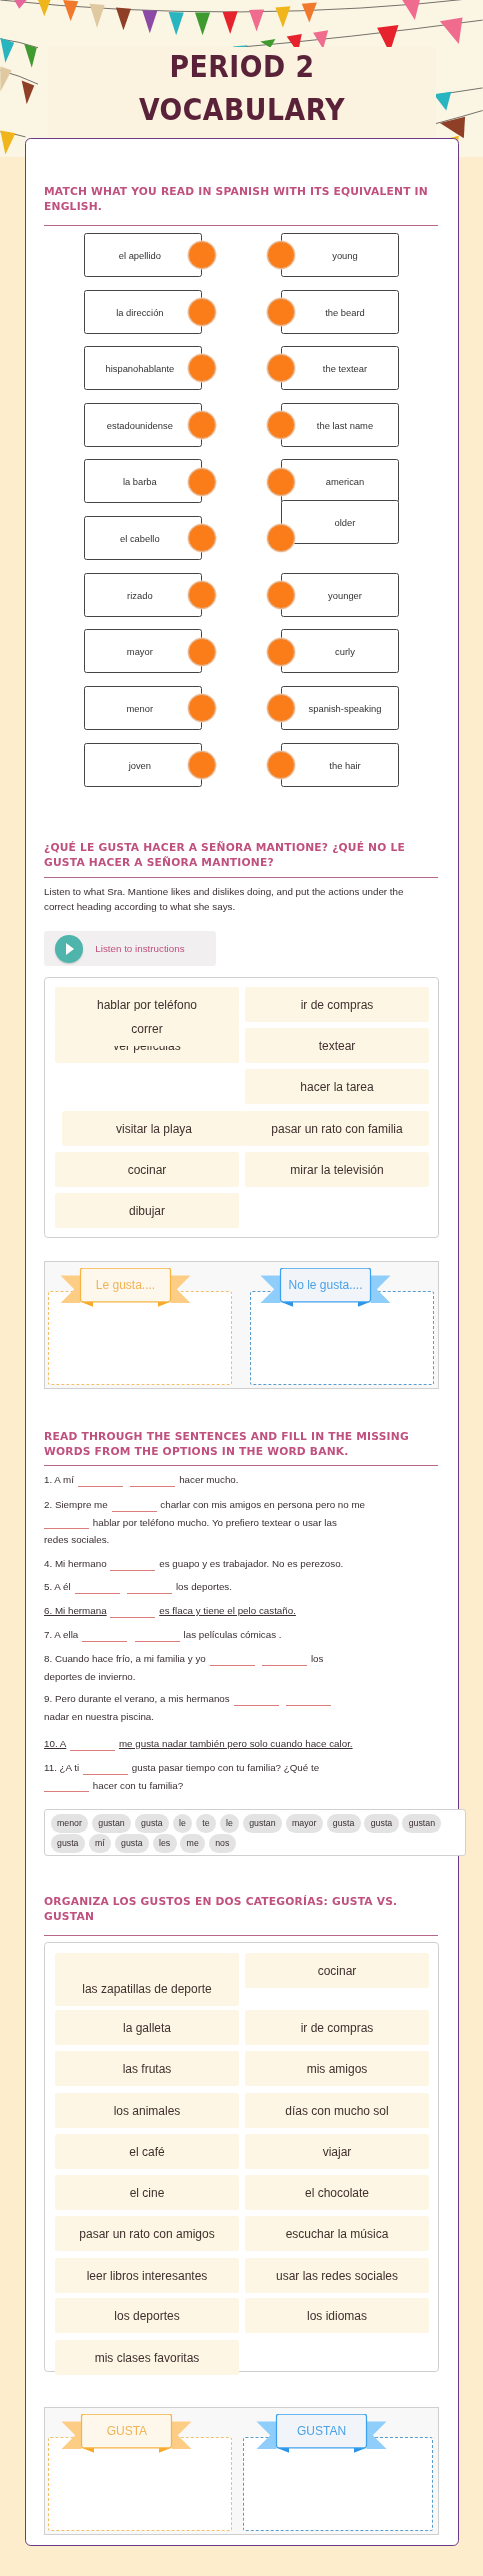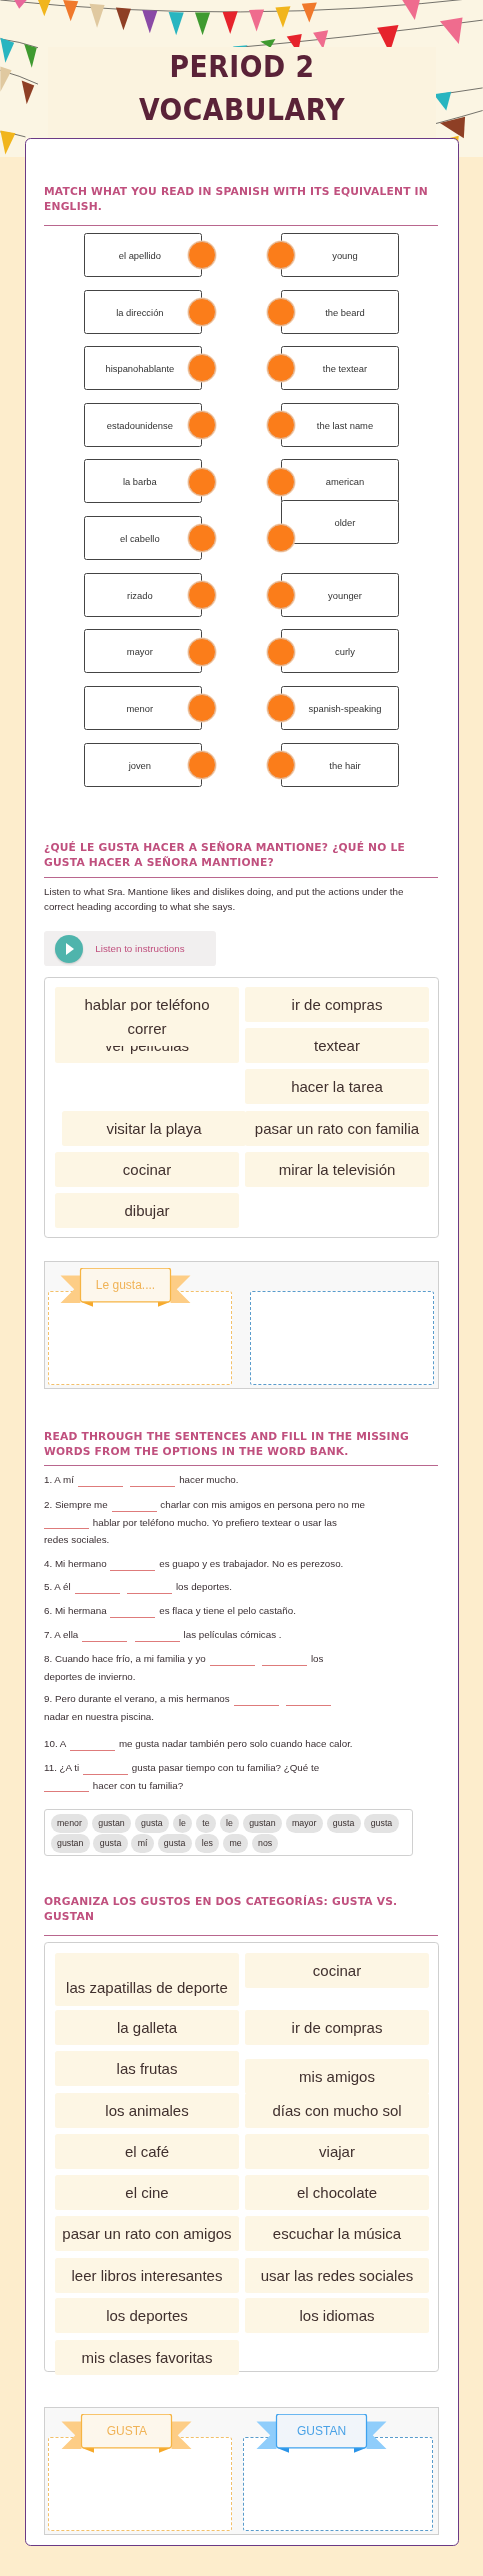--- a/index.html
+++ b/index.html
@@ -93,21 +93,21 @@
   }
   .listen-label { color: #c0507e; font-size: 9.8px; }
   .pool {
     position: absolute; left: 44px; width: 395px;
     border: 0.6px solid #cfcfcf; border-radius: 3.8px; background: #fff;
   }
   .tile {
     position: absolute; width: 184px; height: 35px;
     background: #fdf6e4; border-radius: 2.5px;
     display: flex; align-items: center; justify-content: center;
-    font-size: 15px; color: #40302e;
+    font-size: 12px; color: #40302e;
   }
   .cat-area {
     position: absolute; left: 44px; width: 395px; height: 128px;
     border: 0.6px solid #cfcfcf; background: #f8f8f8;
   }
   .drop {
     position: absolute; top: 29px; width: 184px; height: 94px;
     border: 1.3px dashed; border-radius: 2.5px; background: #fff;
   }
   .ribbon { position: absolute; top: 6.3px; width: 131px; height: 40px; }
@@ -119,21 +119,21 @@
   }
   .sentence {
     position: absolute; left: 44px; width: 390px;
     font-size: 9.8px; line-height: 17.6px; color: #3a2f33;
   }
   .blank {
     display: inline-block; width: 45px; height: 12.6px; vertical-align: -3.8px;
     border-bottom: 0.9px solid #de7b7b; margin: 0 3.8px;
   }
   .bank {
-    position: absolute; left: 44px; top: 1809px; width: 369px; height: 47px;
+    position: absolute; left: 44px; top: 1809px; width: 422px; height: 47px;
     border: 0.6px solid #d0d0d0; border-radius: 3.1px; background: #fff;
     padding: 3.8px 5px 0 3.8px;
   }
   .chip {
     display: inline-block; height: 19px; line-height: 19px;
     padding: 0 6.3px; margin: 0 1.9px 1.3px 1.9px;
     border-radius: 9.4px; background: #e3e3e3;
     font-size: 8.8px; color: #3a3030;
   }
 </style>
@@ -271,75 +271,85 @@
   <div class="ribbon" style="left:15px;">
     <svg width="131" height="40" viewBox="0 0 208 64">
       <polygon points="0,12 32,12 32,56 0,56 22,34" fill="#fdcd86"></polygon>
       <polygon points="208,12 176,12 176,56 208,56 186,34" fill="#fdcd86"></polygon>
       <polygon points="32,54 52,54 52,62" fill="#f6a92b"></polygon>
       <polygon points="176,54 156,54 156,62" fill="#f6a92b"></polygon>
       <rect x="32" y="0" width="144" height="54" rx="4" fill="#fdf7ec" stroke="#f6b443" stroke-width="2"></rect>
     </svg>
     <div class="ribbon-label" style="color:#f0b357;">Le gusta....</div>
   </div>
+  <div class="ribbon" style="left:215px;">
+    <svg width="131" height="40" viewBox="0 0 208 64">
+      <polygon points="0,12 32,12 32,56 0,56 22,34" fill="#8fcdfb"></polygon>
+      <polygon points="208,12 176,12 176,56 208,56 186,34" fill="#8fcdfb"></polygon>
+      <polygon points="32,54 52,54 52,62" fill="#2b94e8"></polygon>
+      <polygon points="176,54 156,54 156,62" fill="#2b94e8"></polygon>
+      <rect x="32" y="0" width="144" height="54" rx="4" fill="#f1f5fa" stroke="#3fa2ee" stroke-width="2"></rect>
+    </svg>
+    <div class="ribbon-label" style="color:#4aa2e6;">No le gusta....</div>
+  </div>
 </div>
 
 <div class="section-title" style="top:1429px;">READ THROUGH THE SENTENCES AND FILL IN THE MISSING WORDS FROM THE OPTIONS IN THE WORD BANK.</div>
 <div class="section-rule" style="top:1465px;"></div>
 
 <div class="sentence" style="top:1471px;">
   <span>1. A mí</span><span class="blank"></span><span class="blank"></span><span>hacer mucho.</span>
 </div>
 <div class="sentence" style="top:1496px;">
   <span>2. Siempre me</span><span class="blank"></span><span>charlar con mis amigos en persona pero no me</span><br>
   <span class="blank" style="margin-left:0;"></span><span>hablar por teléfono mucho. Yo prefiero textear o usar las</span><br>
   <span>redes sociales.</span>
 </div>
 <div class="sentence" style="top:1555px;">
   <span>4. Mi hermano</span><span class="blank"></span><span>es guapo y es trabajador. No es perezoso.</span>
 </div>
 <div class="sentence" style="top:1578px;">
   <span>5. A él</span><span class="blank"></span><span class="blank"></span><span>los deportes.</span>
 </div>
-<div class="sentence" style="top:1602px;">
+<div class="sentence" style="top:1602px;text-decoration:underline;">
   <span>6. Mi hermana</span><span class="blank"></span><span>es flaca y tiene el pelo castaño.</span>
 </div>
 <div class="sentence" style="top:1626px;">
   <span>7. A ella</span><span class="blank"></span><span class="blank"></span><span>las películas cómicas .</span>
 </div>
 <div class="sentence" style="top:1650px;">
   <span>8. Cuando hace frío, a mi familia y yo</span><span class="blank"></span><span class="blank"></span><span>los</span><br>
   <span>deportes de invierno.</span>
 </div>
 <div class="sentence" style="top:1690px;">
   <span>9. Pero durante el verano, a mis hermanos</span><span class="blank"></span><span class="blank"></span><br>
   <span>nadar en nuestra piscina.</span>
 </div>
-<div class="sentence" style="top:1735px;">
+<div class="sentence" style="top:1735px;text-decoration:underline;">
   <span>10. A</span><span class="blank"></span><span>me gusta nadar también pero solo cuando hace calor.</span>
 </div>
 <div class="sentence" style="top:1759px;">
   <span>11. ¿A ti</span><span class="blank"></span><span>gusta pasar tiempo con tu familia? ¿Qué te</span><br>
   <span class="blank" style="margin-left:0;"></span><span>hacer con tu familia?</span>
 </div>
 
 <div class="bank">
   <span class="chip">menor</span><span class="chip">gustan</span><span class="chip">gusta</span><span class="chip">le</span><span class="chip">te</span><span class="chip">le</span><span class="chip">gustan</span><span class="chip">mayor</span><span class="chip">gusta</span><span class="chip">gusta</span><span class="chip">gustan</span><span class="chip">gusta</span><span class="chip">mí</span><span class="chip">gusta</span><span class="chip">les</span><span class="chip">me</span><span class="chip">nos</span>
 </div>
 
 <div class="section-title" style="top:1894px;">ORGANIZA LOS GUSTOS EN DOS CATEGORÍAS:  GUSTA VS. GUSTAN</div>
 <div class="section-rule" style="top:1935px;"></div>
 
 <div class="pool" style="top:1942px;height:430px;"></div>
 <div class="tile" style="left:55px;top:1953px;height:53px;align-items:flex-end;padding-bottom:10px;">las zapatillas de deporte</div>
 <div class="tile" style="left:245px;top:1953px;">cocinar</div>
 <div class="tile" style="left:55px;top:2010px;">la galleta</div>
 <div class="tile" style="left:245px;top:2010px;">ir de compras</div>
 <div class="tile" style="left:55px;top:2051px;">las frutas</div>
-<div class="tile" style="left:245px;top:2051px;margin-top:8px;">mis amigos</div>
+<div class="tile" style="left:245px;top:2051px;">mis amigos</div>
 <div class="tile" style="left:55px;top:2093px;">los animales</div>
 <div class="tile" style="left:245px;top:2093px;">días con mucho sol</div>
 <div class="tile" style="left:55px;top:2134px;">el café</div>
 <div class="tile" style="left:245px;top:2134px;">viajar</div>
 <div class="tile" style="left:55px;top:2175px;">el cine</div>
 <div class="tile" style="left:245px;top:2175px;">el chocolate</div>
 <div class="tile" style="left:55px;top:2216px;">pasar un rato con amigos</div>
 <div class="tile" style="left:245px;top:2216px;">escuchar la música</div>
 <div class="tile" style="left:55px;top:2258px;">leer libros interesantes</div>
 <div class="tile" style="left:245px;top:2258px;">usar las redes sociales</div>

